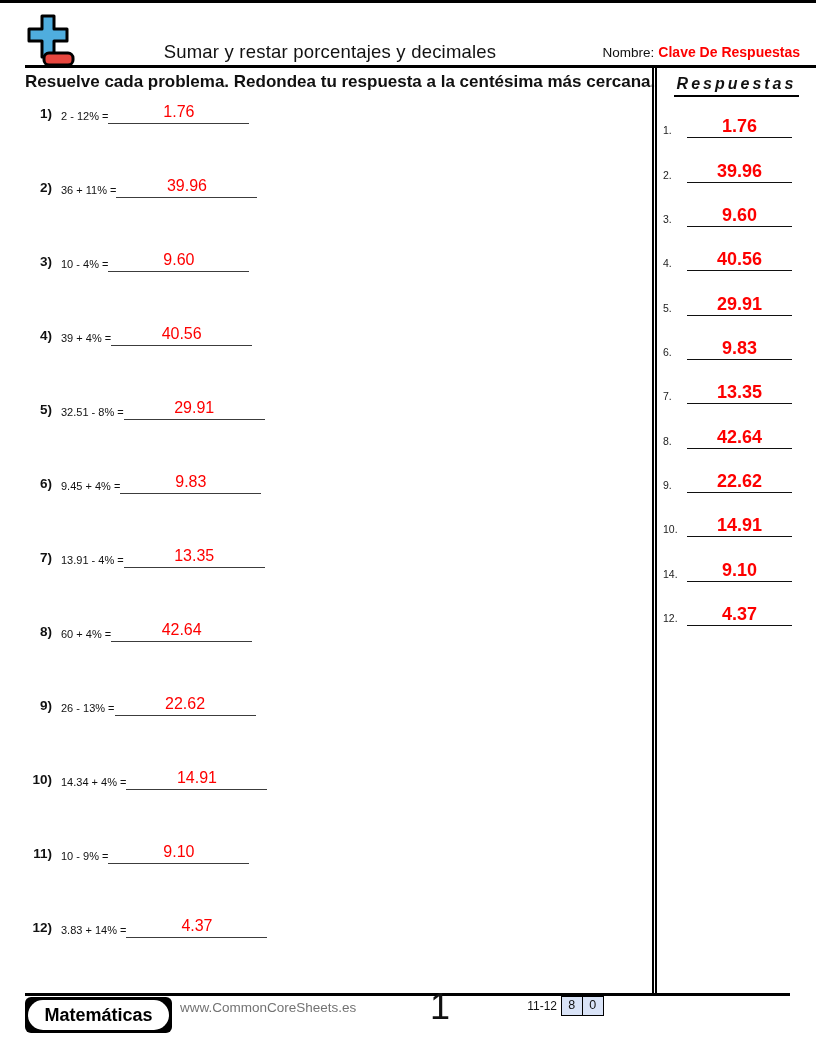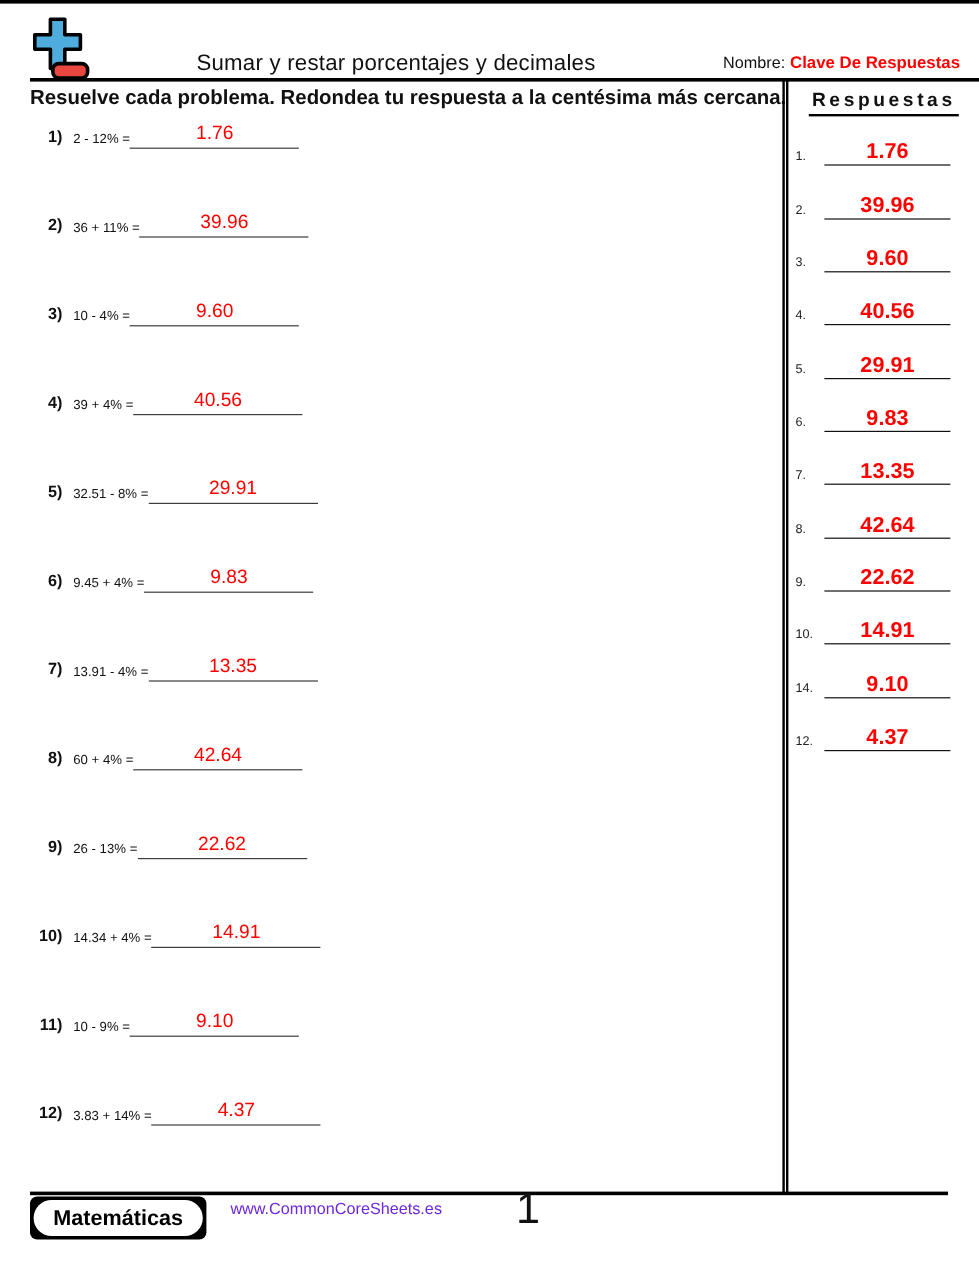--- a/index.html
+++ b/index.html
@@ -20,21 +20,21 @@
   .name-value { color:#fd0000; font-weight:bold; font-size:14px; margin-left:4px; }
   .header-rule { left:25px; top:65px; width:791px; height:2.5px; background:#000; }
 
   .instruction { left:25px; top:72px; font-weight:bold; font-size:17px; }
 
   
   .sidebar { left:652px; top:67px; width:164px; height:927px;
              border-left:5px double #000; }
   .resp-title { margin:8px auto 0; width:fit-content; font-weight:bold;
                 font-size:16px; letter-spacing:3px; border-bottom:2.5px solid #000;
-                padding:0 3px 2px 3px; }
+                padding:0 3px 2px 3px;font-style:italic; }
   .answers-list { position:absolute; top:27px; left:6px; right:24px; }
   .arow { height:44.33px; display:flex; align-items:flex-end; }
   .anum { width:24px; font-size:10.5px; padding-bottom:2px; color:#222; }
   .aline { flex:1; border-bottom:1.8px solid #111; text-align:center;
            font-weight:bold; font-size:18px; color:#fd0000;
            padding-bottom:2px; line-height:1; }
 
   
   .problems { left:28px; top:96px; width:600px; height:900px; }
   .prow { position:absolute; left:0; height:28px; display:flex; align-items:flex-end; }
@@ -44,21 +44,21 @@
   .pline { width:141px; border-bottom:1.6px solid #3c3c3c; text-align:center;
            font-size:16px; color:#fd0000; padding-bottom:3px; line-height:1; }
 
   
   .footer-rule { left:25px; top:993px; width:765px; height:3px; background:#000; }
   .brand { left:25px; top:997px; width:147px; height:36px; background:#000;
            border-radius:6px; padding:3px; }
   .brand-pill { width:100%; height:100%; background:#fff; border-radius:16px;
                 display:flex; align-items:center; justify-content:center;
                 font-weight:bold; font-size:18px; color:#000; }
-  .site { left:180px; top:1000px; font-size:13.5px; color:#6d28d9;margin-left:12px; }
+  .site { left:180px; top:1000px; font-size:13.5px; color:#737373; }
   .page-num { left:400px; top:986px; width:80px; text-align:center; font-size:36px; }
 
   .score { left:488px; top:996px; font-size:12px; }
   .srow { display:flex; height:20px; }
   .srow + .srow { margin-top:-1.5px; }
   .slabel { width:74px; text-align:right; padding-right:5px; line-height:20px; }
   .scell { width:22.5px; border:1.5px solid #000; margin-left:-1.5px;
            text-align:center; line-height:17px; background:#fff; font-size:12.5px; }
   .scell:first-of-type { margin-left:0; }
   .scell.shaded { background:#d9e3f7; }
@@ -200,13 +200,18 @@
 </div>
 
 <div class="abs footer-rule"></div>
 <div class="abs brand">
   <div class="brand-pill">Matemáticas</div>
 </div>
 <div class="abs site">www.CommonCoreSheets.es</div>
 <div class="abs page-num">1</div>
 
 <div class="abs score">
+  <div class="srow">
+    <span class="slabel">11-12</span>
+    <span class="scell shaded">8</span>
+    <span class="scell shaded">0</span>
+  </div>
 </div>
 
 </body></html>

